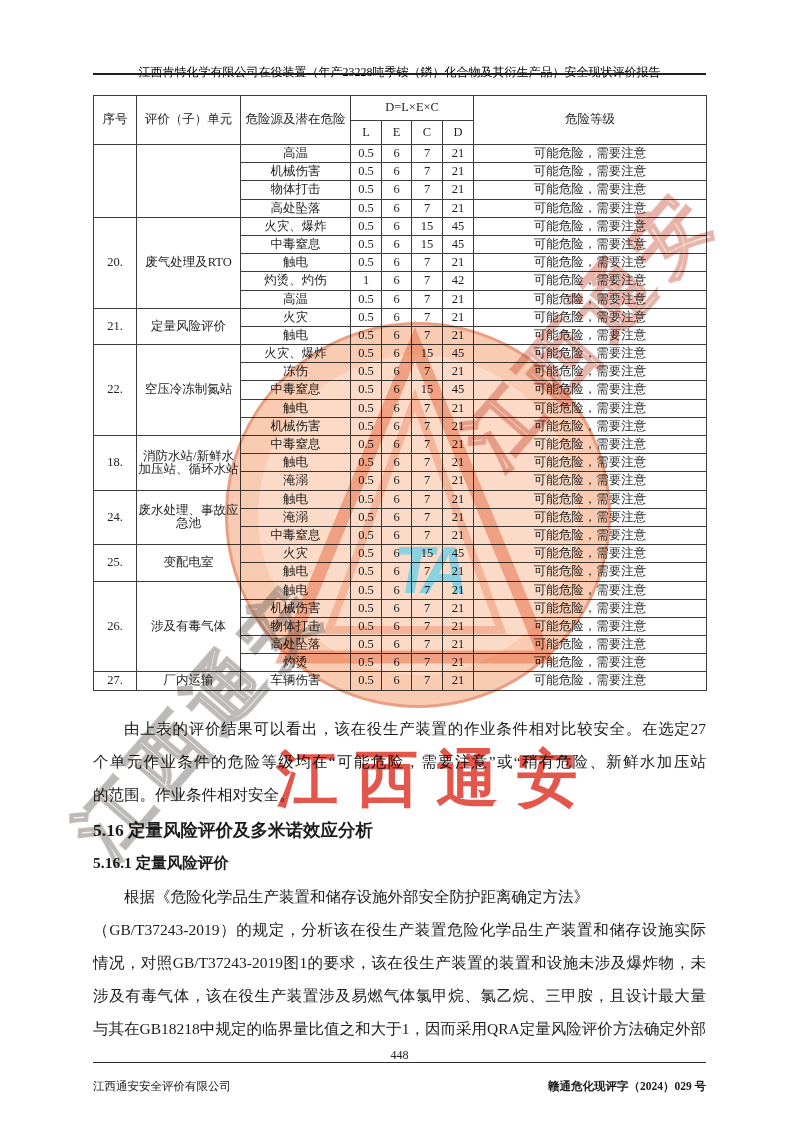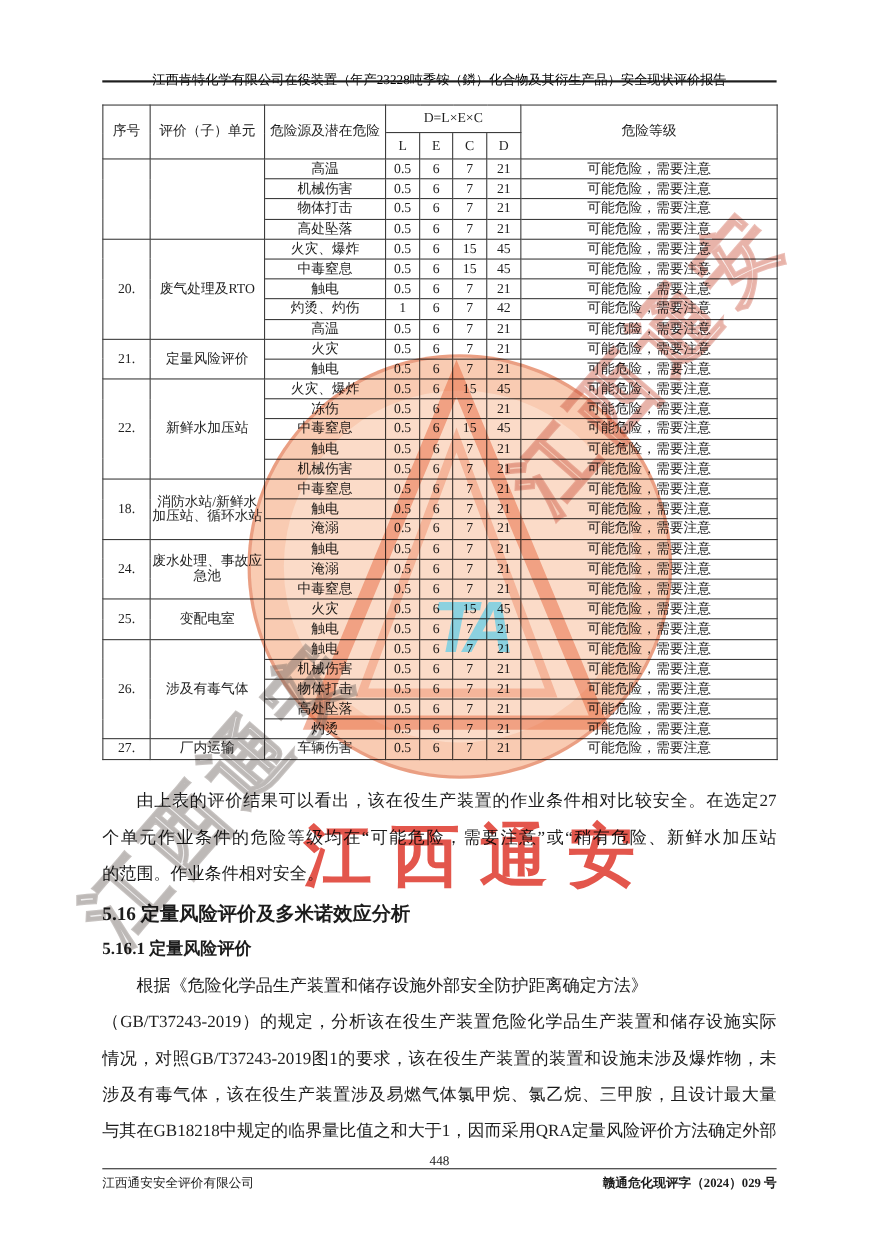--- a/index.html
+++ b/index.html
@@ -42,21 +42,21 @@
   .para .tline.just{white-space:normal;text-align:justify;text-align-last:justify;}
   .para .tline.indent{text-indent:31px;}
   .h516{margin-top:7px;font-size:17.5px;font-weight:bold;line-height:24px;
         font-family:"Liberation Serif","DejaVu Serif",serif;}
   .h5161{margin-top:10px;font-size:15.5px;font-weight:600;line-height:21px;}
   .p2{margin-top:7px;}
   .pagenum{margin-top:3px;text-align:center;font-size:12px;color:#222;}
   
   .footer{
     position:absolute;top:1062px;left:93px;width:613px;
-    border-top:1.5px solid #2c2c2c;padding-top:5px;
+    border-top:1.5px solid #2c2c2c;padding-top:16px;
     display:flex;justify-content:space-between;align-items:flex-end;
     font-size:11.5px;color:#1b1b1b;
   }
   .footer .right{font-weight:bold;}
   
   .watermark{position:absolute;inset:0;z-index:3;pointer-events:none;mix-blend-mode:multiply;}
   .stamp-circle{
     position:absolute;left:225px;top:322px;width:380px;height:380px;border-radius:50%;
     background:rgba(246,170,124,0.42);
     border:3px solid rgba(212,84,46,0.45);
@@ -213,21 +213,21 @@
         <tr class="data-row">
           <td>触电</td>
           <td>0.5</td>
           <td>6</td>
           <td>7</td>
           <td>21</td>
           <td>可能危险，需要注意</td>
         </tr>
         <tr class="data-row">
           <td rowspan="5">22.</td>
-          <td rowspan="5">新鲜水加压站</td>
+          <td rowspan="5">空压冷冻制氮站</td>
           <td>火灾、爆炸</td>
           <td>0.5</td>
           <td>6</td>
           <td>15</td>
           <td>45</td>
           <td>可能危险，需要注意</td>
         </tr>
         <tr class="data-row">
           <td>冻伤</td>
           <td>0.5</td>

